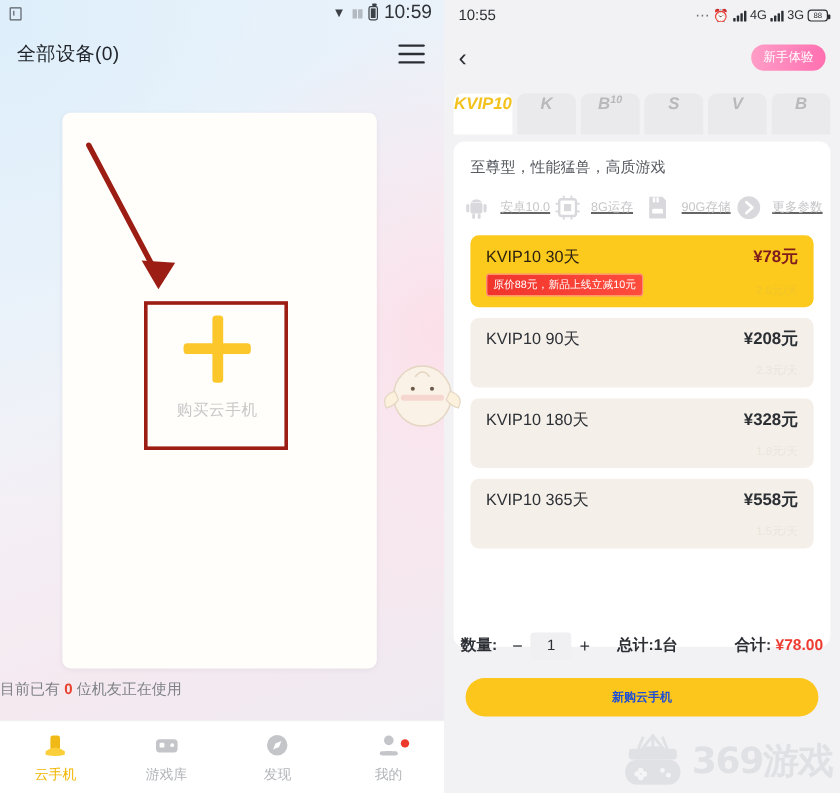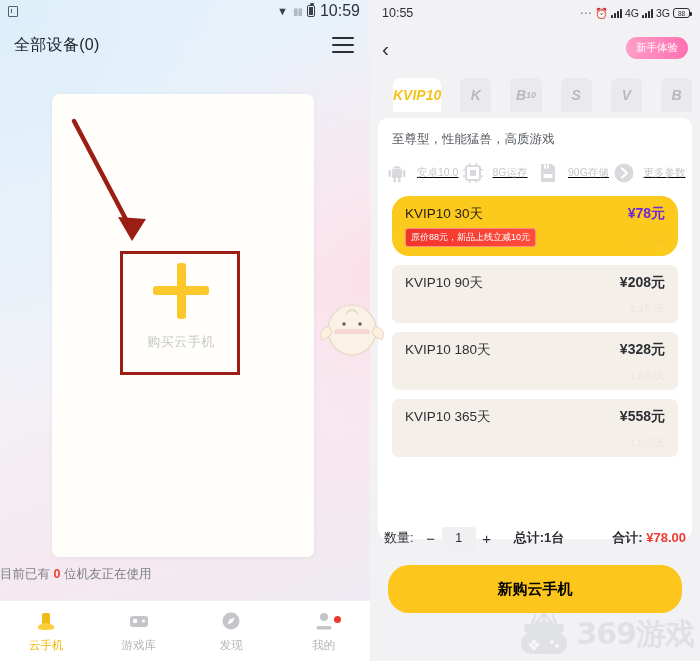--- a/index.html
+++ b/index.html
@@ -134,72 +134,72 @@
     position: relative; z-index: 2; cursor: pointer; white-space: nowrap;
   }
 
   .r-content {
     margin: 6px 8px 0 8px; background: #ffffff; border-radius: 9px;
     height: 421px; overflow: hidden; position: relative;
   }
   .tabs { display: flex; gap: 4px; padding: 8px 8px 0 8px; background: #f2f2f4;}
   .tab {
     flex: 1; height: 34px; background: #eaeaec; border-radius: 7px 7px 0 0;
-    display: flex; align-items: center; justify-content: center;
-    font-size: 14px; color: #b9b9bd; font-style: italic; font-weight: 700; cursor: pointer; margin-left: 15px;
+    display: flex; justify-content: center;
+    font-size: 14px; color: #b9b9bd; font-style: italic; font-weight: 700; cursor: pointer;
   }
   .tab.active { background: #ffffff; color: #f4c21f; }
   .tab sub { font-size: 9px; font-style: italic; }
 
   .plan-head { padding: 13px 14px 0 14px; font-size: 12.5px; color: #55595f; }
   .spec-row { display: flex; padding: 12px 6px 10px 6px; }
   .spec { flex: 1; display: flex; align-items: center; gap: 7px; text-decoration: underline; }
   .spec-ico { width: 26px; height: 26px; display:flex;align-items:center;justify-content:center;}
   .spec-label { font-size: 10.5px; color: #c6c6c9; }
 
   .plan-list { padding: 0 14px; }
   .plan {
     position: relative; height: 58px; border-radius: 7px; margin-bottom: 9px;
     background: #f4efe9; padding: 9px 13px 0 13px; cursor: pointer;
   }
-  .plan.selected { background: #fcc91d; height: 60px; border-radius: 17px; }
+  .plan.selected { background: #fcc91d; height: 60px; }
   .plan-row { display: flex; align-items: flex-start; }
   .plan-name { font-size: 13.5px; color: #2c3035; }
   .plan.selected .plan-name { color: #2c2111; font-weight: 500; }
   .plan-price { margin-left: auto; font-size: 14px; color: #2c3035; font-weight: 600; }
-  .plan.selected .plan-price { color: #6d28d9; }
+  .plan.selected .plan-price { color: #7f1d1d; }
   .plan-sub { position: absolute; right: 13px; bottom: 7px; font-size: 9.5px; color: #ebe4db; }
   .plan.selected .plan-sub { color: #f0c52a; }
   .promo {
     display: inline-block; margin-top: 5px;
     background: linear-gradient(90deg,#f0342c,#ff4d3d);
     color: #fff; font-size: 9px; padding: 2px 5px; border-radius: 3px;
     border: 1px solid #ff8c7e;
   }
 
   .qty-bar {
     position: absolute; left: 0; right: 0; top: 521px; height: 34px;
     display: flex; align-items: center; padding: 0 14px; font-size: 13px; color: #2c3035;
   }
-  .qty-label { font-weight: 400; }
+  .qty-label { font-weight: 700; }
   .stepper { display: flex; align-items: center; margin-left: 6px; }
   .step-btn { width: 22px; text-align: center; font-size: 15px; color: #2c3035; cursor: pointer; }
   .qty-val {
     width: 34px; height: 23px; background: #f0f0f2; border-radius: 3px;
     display: flex; align-items: center; justify-content: center; font-size: 12.5px;
   }
   .total-units { margin-left: 16px; font-weight: 600; }
   .grand { margin-left: auto; font-weight: 600; }
   .grand b { color: #ee3b31; font-weight: 600; }
 
   .buy-btn {
-    position: absolute; left: 18px; right: 18px; top: 565px; height: 48px;
+    position: absolute; left: 18px; right: 18px; top: 565px; height: 32px;
     background: #fcc61c; border-radius: 21px; border: none;
     display: flex; align-items: center; justify-content: center;
-    font-size: 15px; color: #000000; font-weight: 600; cursor: pointer;
+    font-size: 10px; color: #1d4ed8; font-weight: 600; cursor: pointer;
     font-family: "Liberation Sans", sans-serif;
   }
 
   .watermark {
     position: absolute; right: 6px; bottom: 4px; display: flex; align-items: center; gap: 6px;
     opacity: .30; pointer-events: none;
   }
   .wm-text {
     font-size: 30px; font-weight: 800; color: #b9bcc4; letter-spacing: -1px;
     font-family: "DejaVu Sans", sans-serif;

